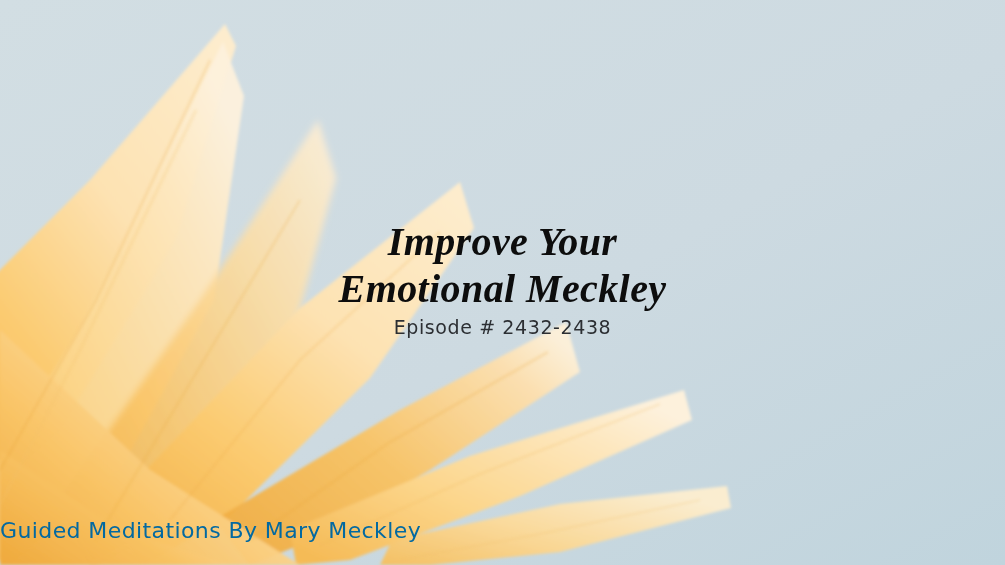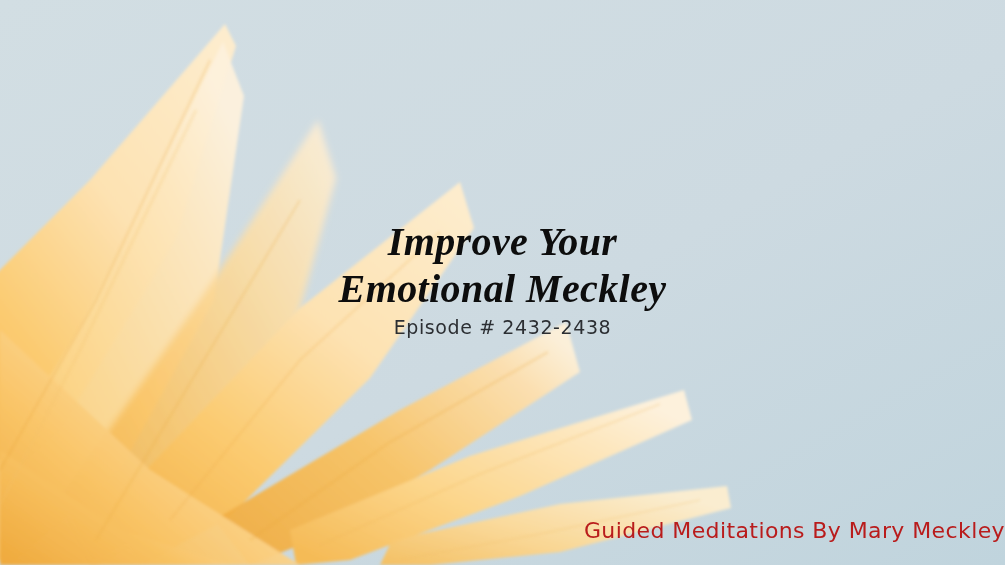--- a/index.html
+++ b/index.html
@@ -56,26 +56,26 @@
     font-size: 19px;
     letter-spacing: 0.6px;
     color: #2c2f33;
     white-space: nowrap;
   }
   .footer-line {
     position: absolute;
     left: 0;
     top: 518px;
     width: 1005px;
-    text-align: right;
+    text-align: left;
     font-family: "DejaVu Sans", sans-serif;
     font-weight: 400;
     font-size: 22px;
     letter-spacing: 0.4px;
-    color: #b91c1c;
+    color: #0369a1;
     white-space: nowrap;
   }
 </style>
 </head>
 <body>
 
 <div id="slide">
 
   <svg id="bg-svg" viewBox="0 0 1005 565" preserveAspectRatio="none">
     <defs>

